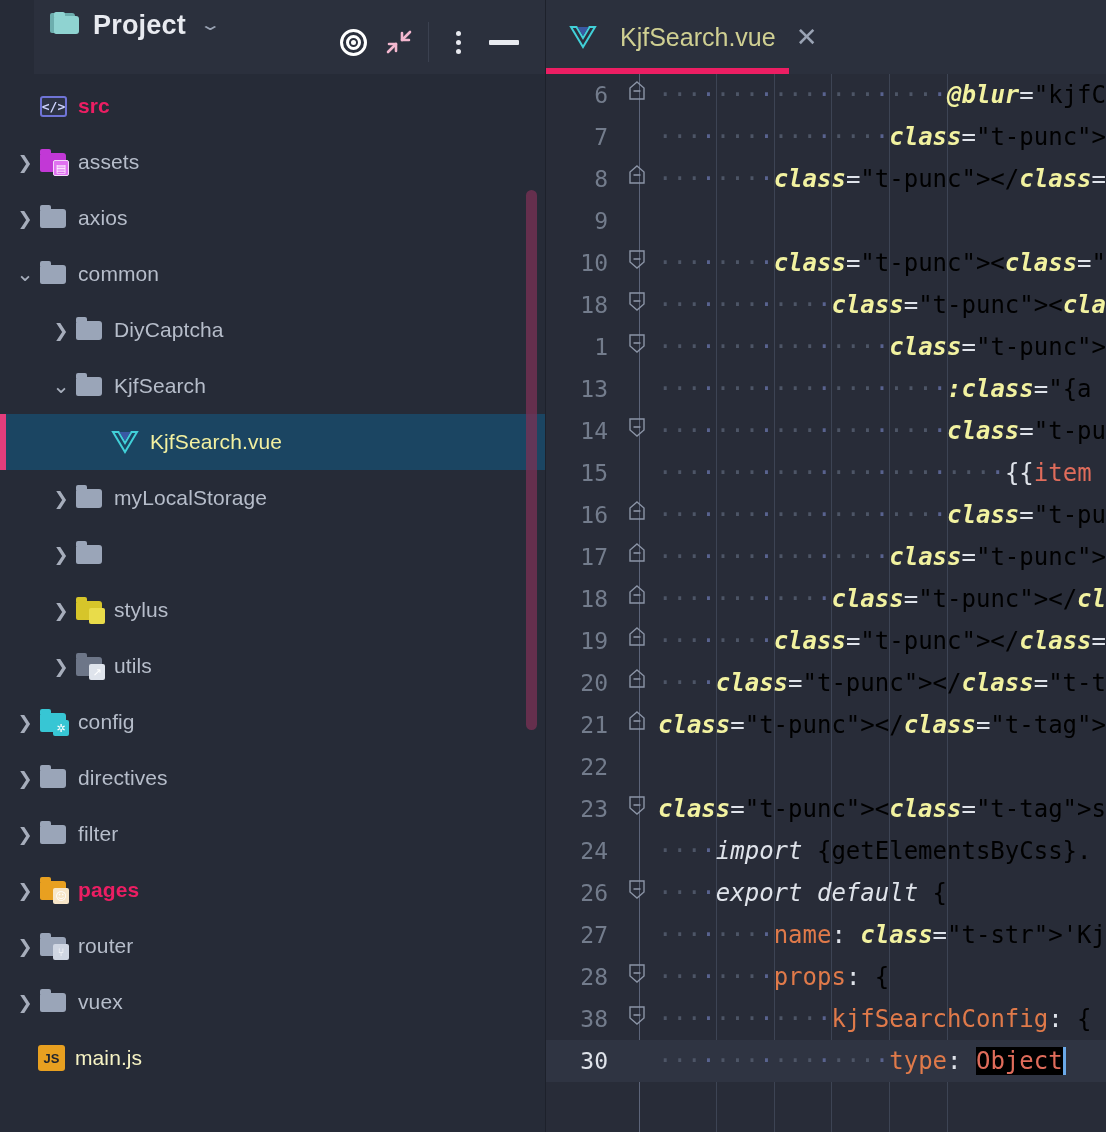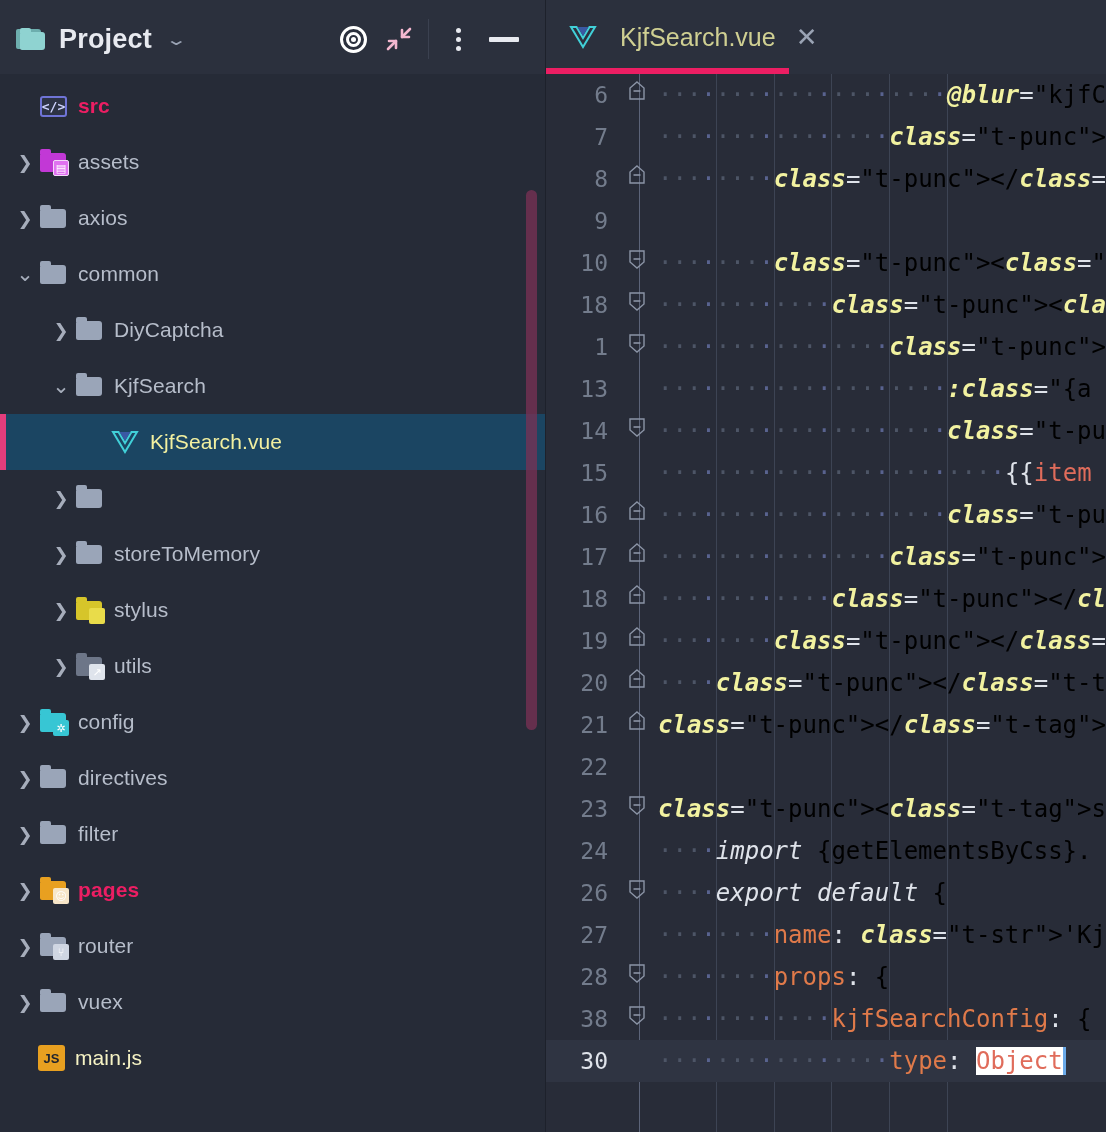--- a/index.html
+++ b/index.html
@@ -14,23 +14,24 @@
   
   #sidebar {
     width: 546px; height: 1132px;
     background: #262b37;
     position: relative;
     display: flex; flex-direction: column;
     border-right: 1px solid #1d212b;
   }
   #project-header {
     height: 74px; min-height: 74px;
-    display: flex; align-items: center;
-    padding: 4px 18px 0 16px;
+    display: flex; 
+    padding: 10px 18px 0 16px;
     background: #2b303d;
+    margin-left: 34px;
   }
   .ph-folder { width: 30px; height: 26px; position: relative; flex: none; }
   .ph-folder .back {
     position: absolute; left: 0; top: 3px; width: 25px; height: 20px;
     background: #79c4c2; border-radius: 2px 3px 3px 2px; opacity: .85;
   }
   .ph-folder .front {
     position: absolute; left: 4px; top: 6px; width: 25px; height: 18px;
     background: #8fd3d1; border-radius: 2px 3px 3px 2px;
   }
@@ -160,21 +161,21 @@
 
   
   .iguide { position: absolute; top: 0; bottom: 0; width: 1px; background: #3d4454; }
 
   
   .t-tag    { color: #e06c5b; margin-top: 32px; }
   .t-punc   { color: #dfe3ea; }
   .t-attr   { color: #f2f2a0; font-style: italic; font-weight: bold; }
   .t-kw     { color: #dfe3ea; font-style: italic; }
   .t-prop   { color: #e07a4a; }
-  .t-sel    { background: #ffffff; text-align: right; }
+  .t-sel    { background: #000000; text-align: right; }
   .ws { color: #4d5566; }
   .wsb { color: #59638f; }
   .caret { display: inline-block; width: 3px; height: 28px; background: #6aa9e9;
            vertical-align: -6px; }
 </style>
 </head>
 <body>
 
 <div id="app">
 
@@ -272,27 +273,27 @@
               <path d="M9.5 3 L15 12 L20.5 3 Z" fill="#3b5ba8" opacity=".95"></path>
             </svg>
           </span>
           <span class="row-label lbl-yellow">KjfSearch.vue</span>
         </div>
         <div class="row" style="padding-left: 48px;">
           <span class="twisty" style="font-size: 18px;">❯</span>
           <span class="row-icon">
             <span class="fld"></span>
           </span>
-        </div>
-        <div class="row" style="padding-left: 48px;">
-          <span class="twisty" style="font-size: 18px;">❯</span>
-          <span class="row-icon">
-            <span class="fld"></span>
-          </span>
-          <span class="row-label">storeToMemory</span>
+          <span class="row-label">myLocalStorage</span>
+        </div>
+        <div class="row" style="padding-left: 48px;">
+          <span class="twisty" style="font-size: 18px;">❯</span>
+          <span class="row-icon">
+            <span class="fld"></span>
+          </span>
         </div>
         <div class="row" style="padding-left: 48px;">
           <span class="twisty" style="font-size: 18px;">❯</span>
           <span class="row-icon">
             <span class="fld yellow"></span>
             <span class="badge stylus"></span>
           </span>
           <span class="row-label">stylus</span>
         </div>
         <div class="row" style="padding-left: 48px;">

